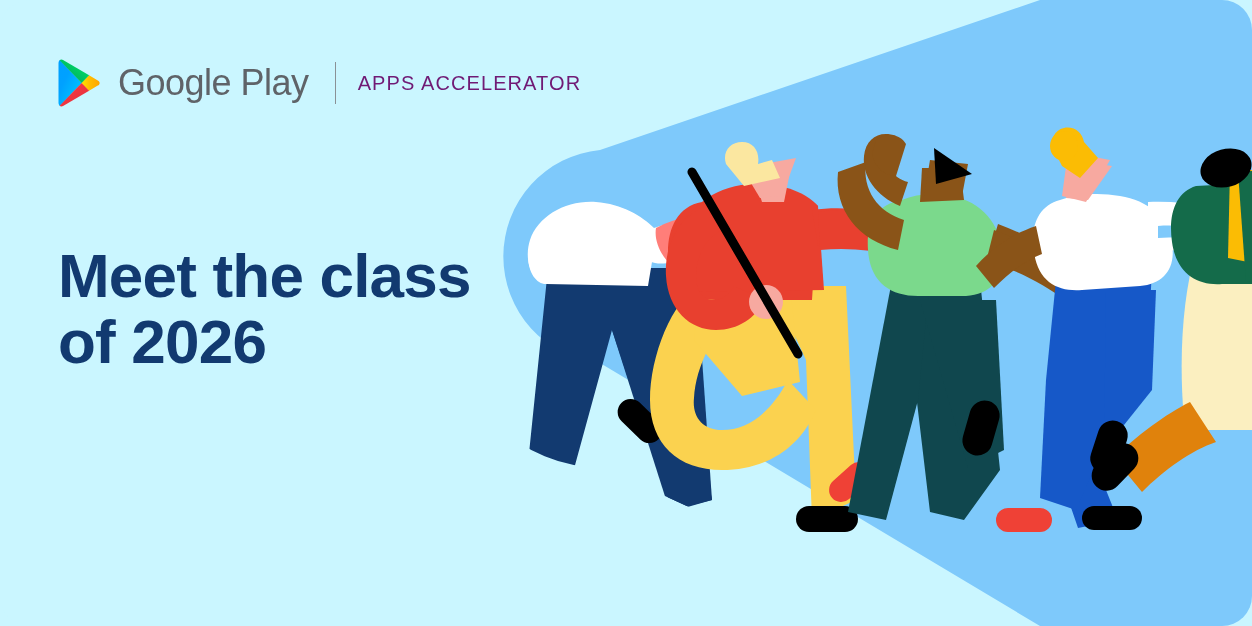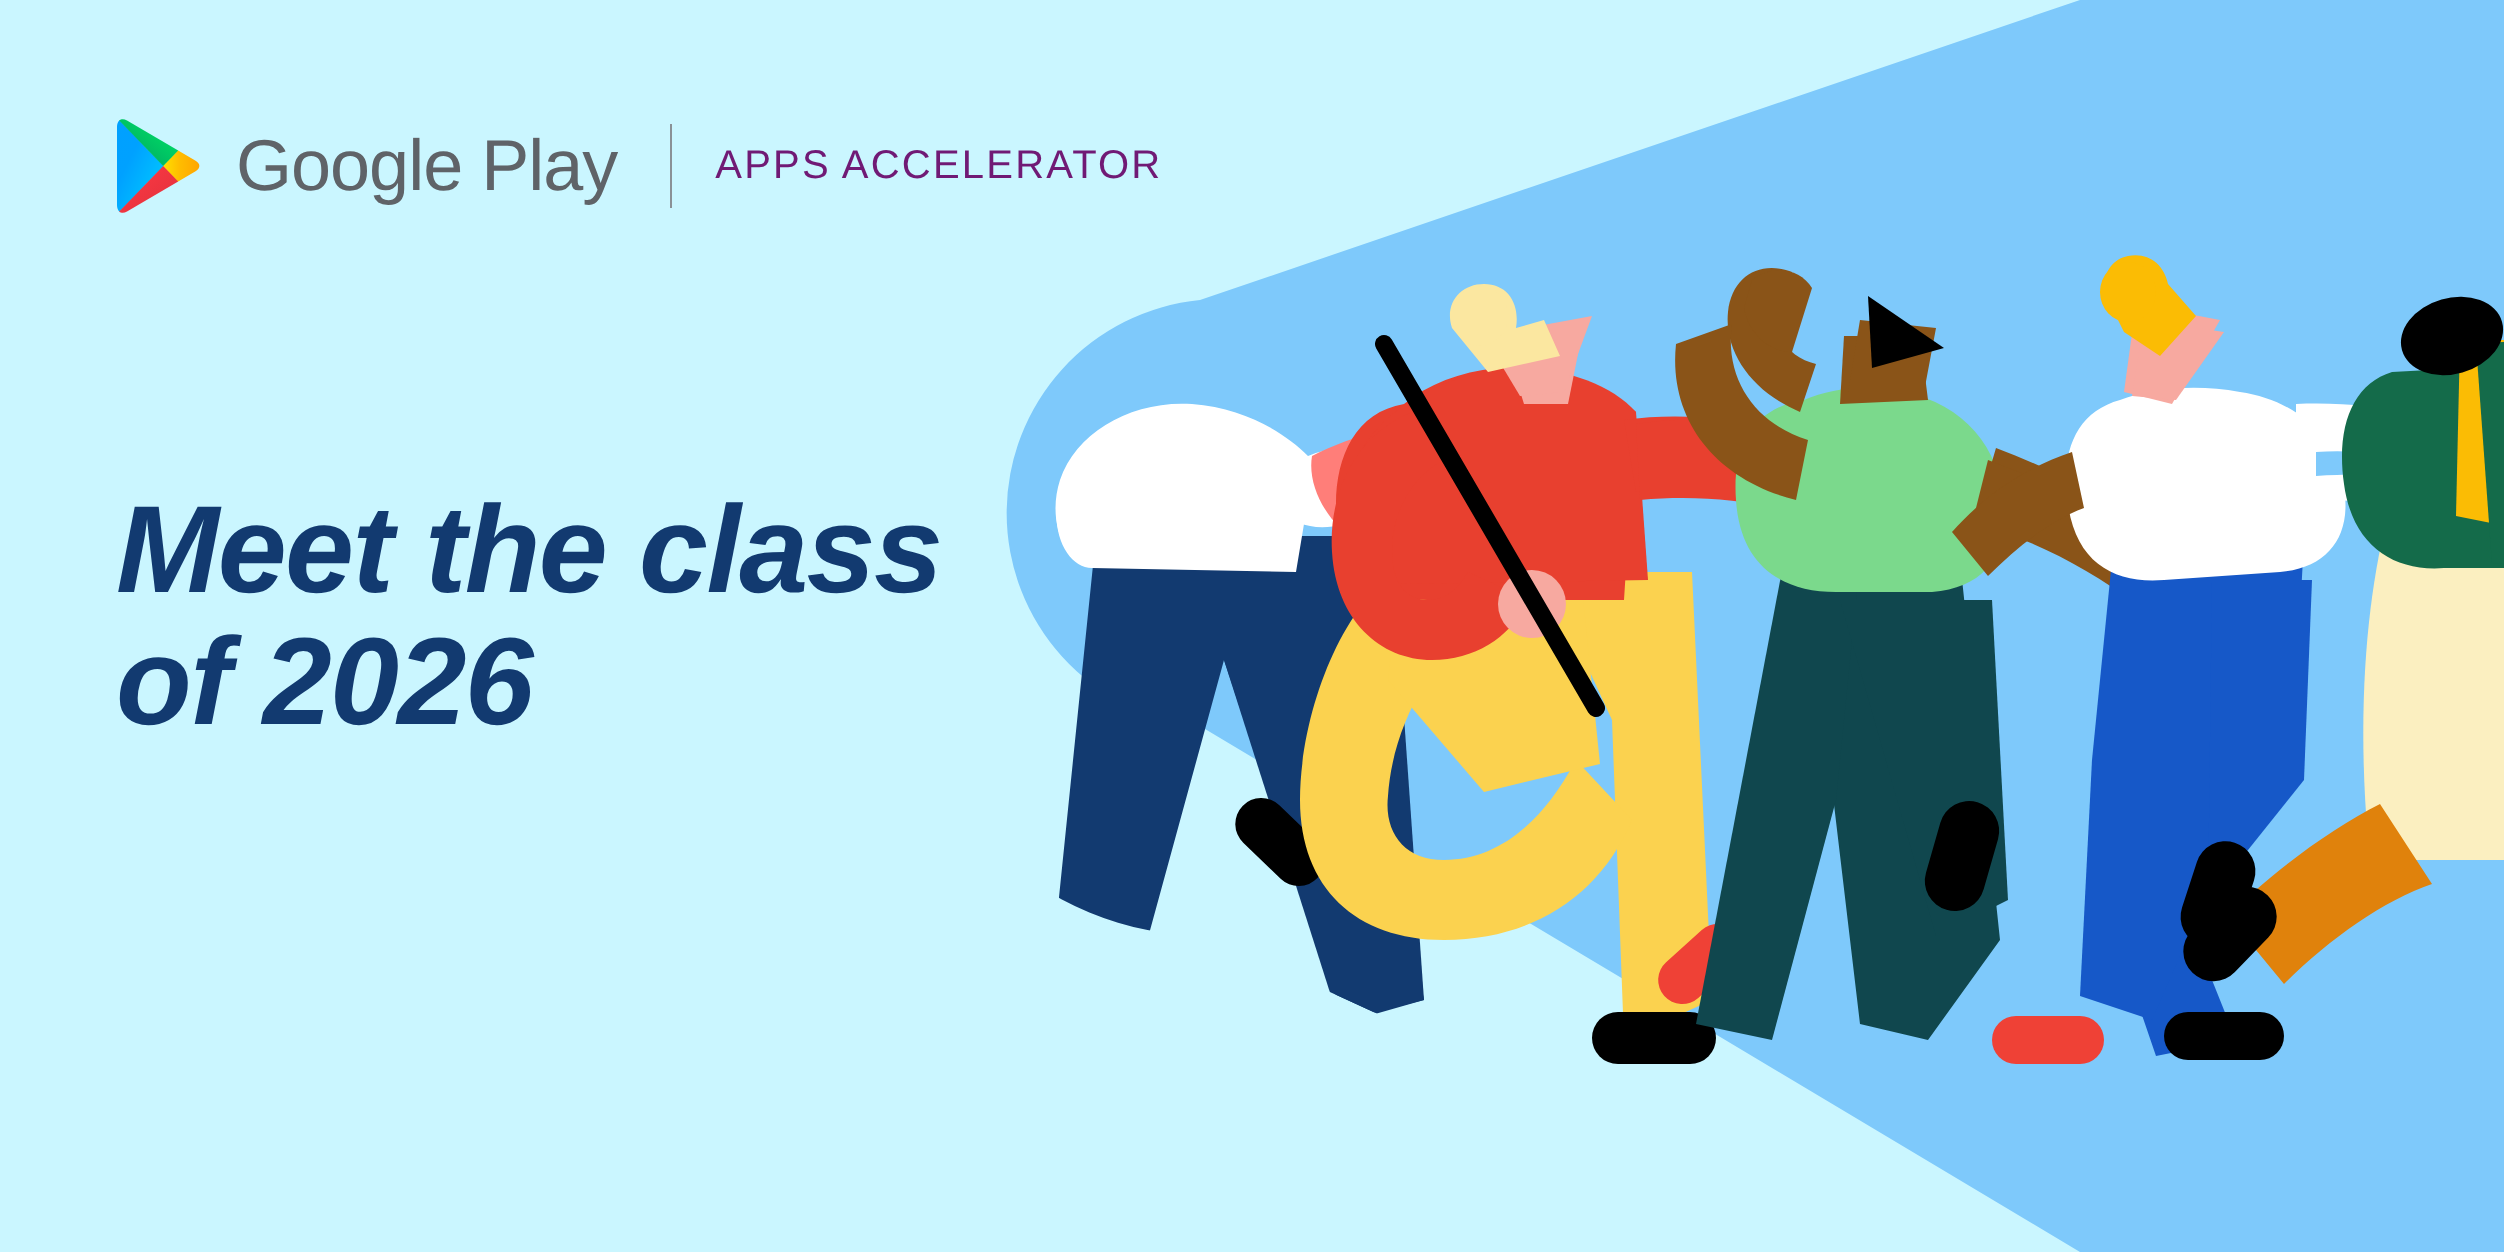--- a/index.html
+++ b/index.html
@@ -9,20 +9,21 @@
     background:#CAF6FF;
     overflow:hidden;
     position:relative;
   }
   #banner {
     position:relative;
     width:1252px;
     height:626px;
     background:#CAF6FF;
     overflow:hidden;
+    border-radius:30px;
   }
   #illustration {
     position:absolute;
     inset:0;
     width:1252px;
     height:626px;
   }
   #header {
     position:absolute;
     left:58px;
@@ -60,21 +61,20 @@
     left:58px;
     top:243px;
     z-index:5;
     color:#123A70;
     font-size:62px;
     font-weight:700;
     line-height:1.06;
     letter-spacing:-0.8px;
     white-space:pre-line;
     max-width:460px;
-    font-style:italic;
   }
 </style>
 </head>
 <body>
 
 <div id="banner">
 
   <svg id="illustration" viewBox="0 0 1252 626" xmlns="http://www.w3.org/2000/svg" aria-hidden="true">
     <defs>
       <clipPath id="frameClip">

